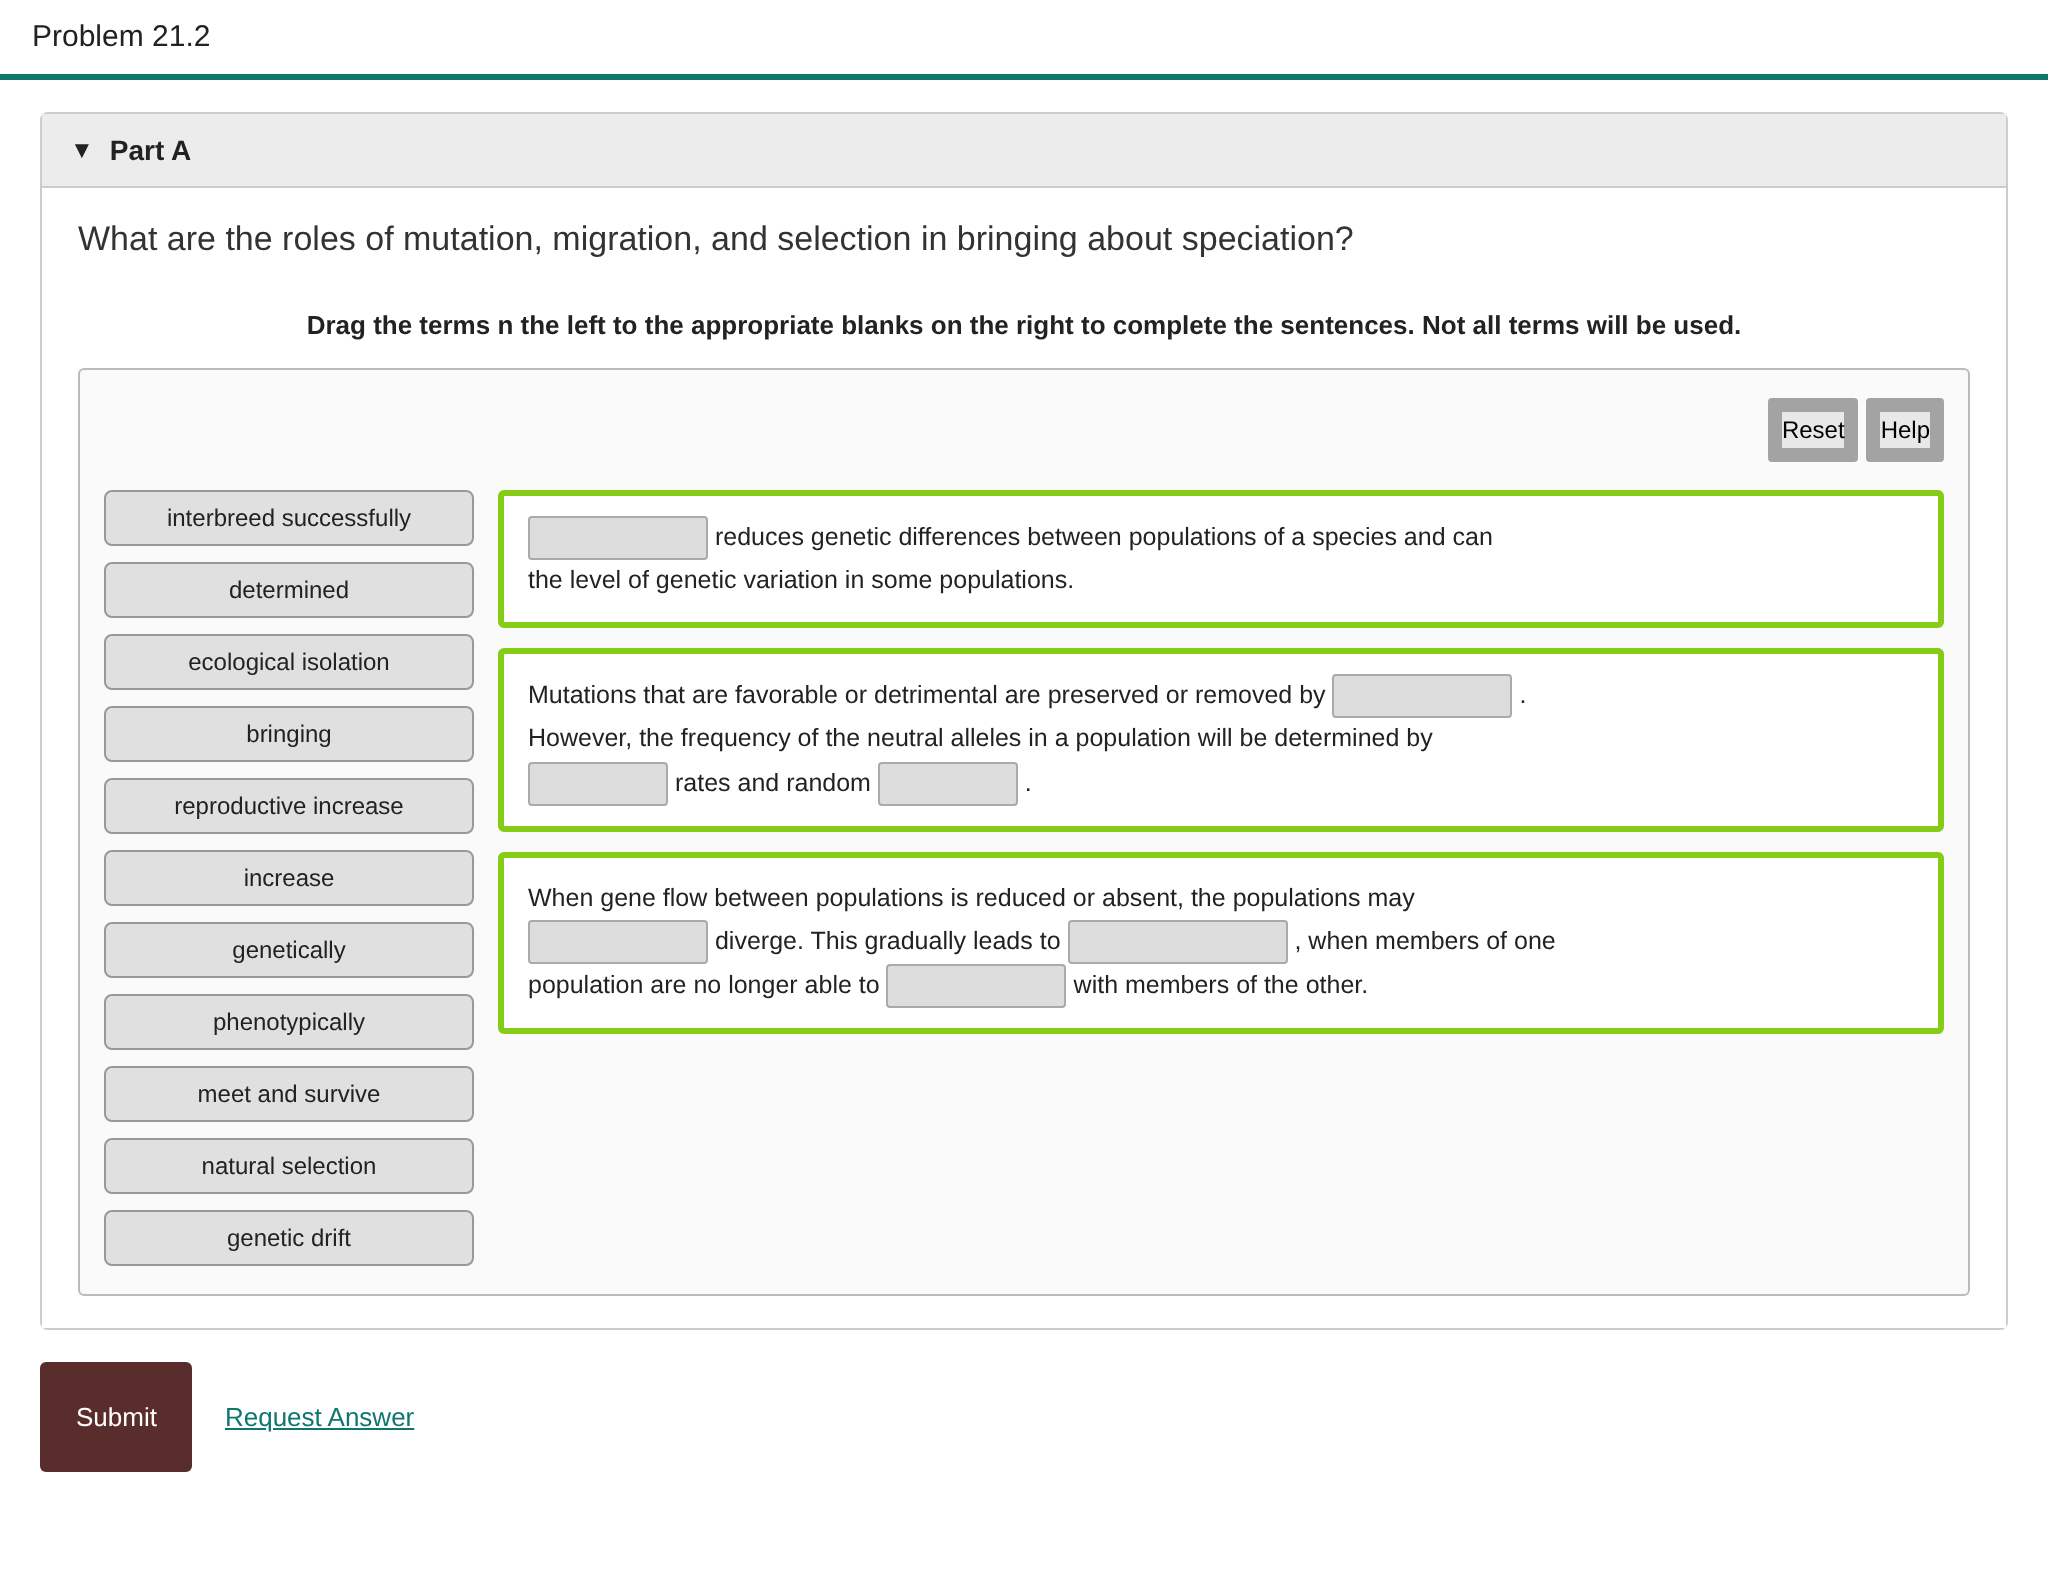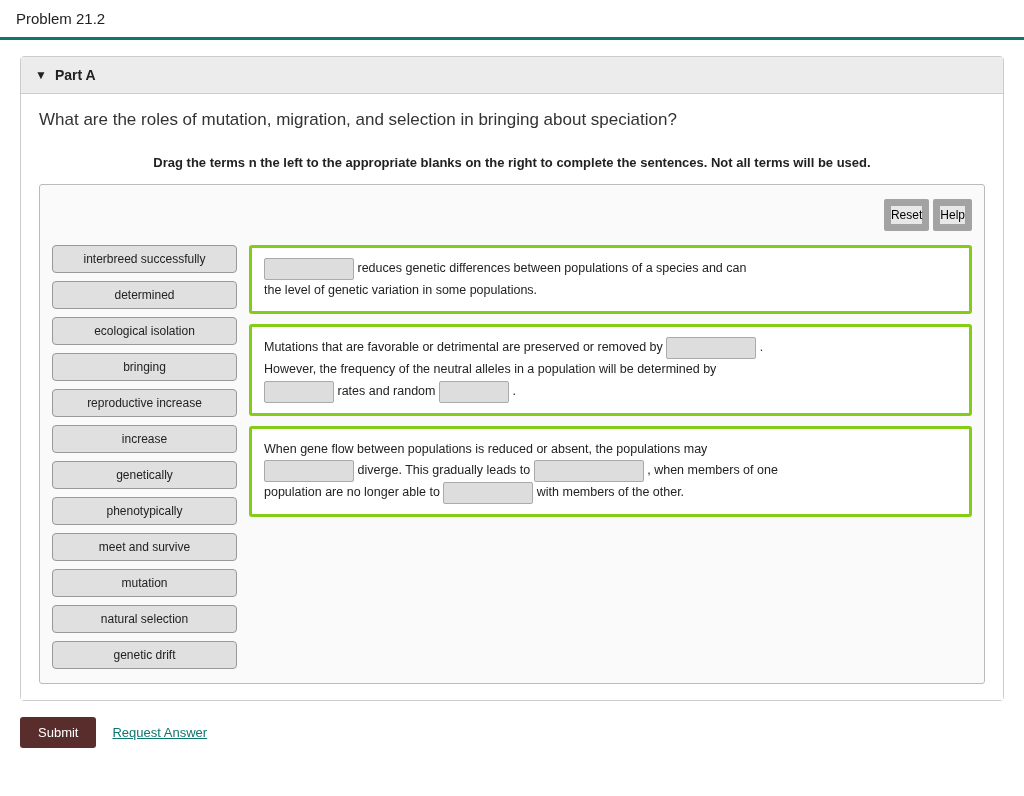--- a/index.html
+++ b/index.html
@@ -126,21 +126,21 @@
     .footer-area {
       display: flex;
       align-items: center;
       gap: 16px;
       margin-top: 16px;
     }
     .submit-btn {
       background: #5a2d2d;
       color: #fff;
       border: none;
-      padding: 8px 18px;
+      padding: 20px 18px;
       font-size: 13px;
       cursor: pointer;
       border-radius: 3px;
     }
     .request-answer-link {
       color: #0f766e;
       font-size: 13px;
       text-decoration: underline;
       cursor: pointer;
       background: none;
@@ -176,21 +176,20 @@
           <div class="terms-column">
             <div class="term-btn">interbreed successfully</div>
             <div class="term-btn">determined</div>
             <div class="term-btn">ecological isolation</div>
             <div class="term-btn">bringing</div>
             <div class="term-btn">reproductive increase</div>
             <div class="term-btn">increase</div>
             <div class="term-btn">genetically</div>
             <div class="term-btn">phenotypically</div>
             <div class="term-btn">meet and survive</div>
-            <div class="term-btn">mutation</div>
             <div class="term-btn">natural selection</div>
             <div class="term-btn">genetic drift</div>
           </div>
 
           <div class="sentences-column">
 
             <div class="sentence-box">
               <span class="blank"></span>
               <span> reduces genetic differences between populations of a species and can</span><br>
               <span>the level of genetic variation in some populations.</span>

